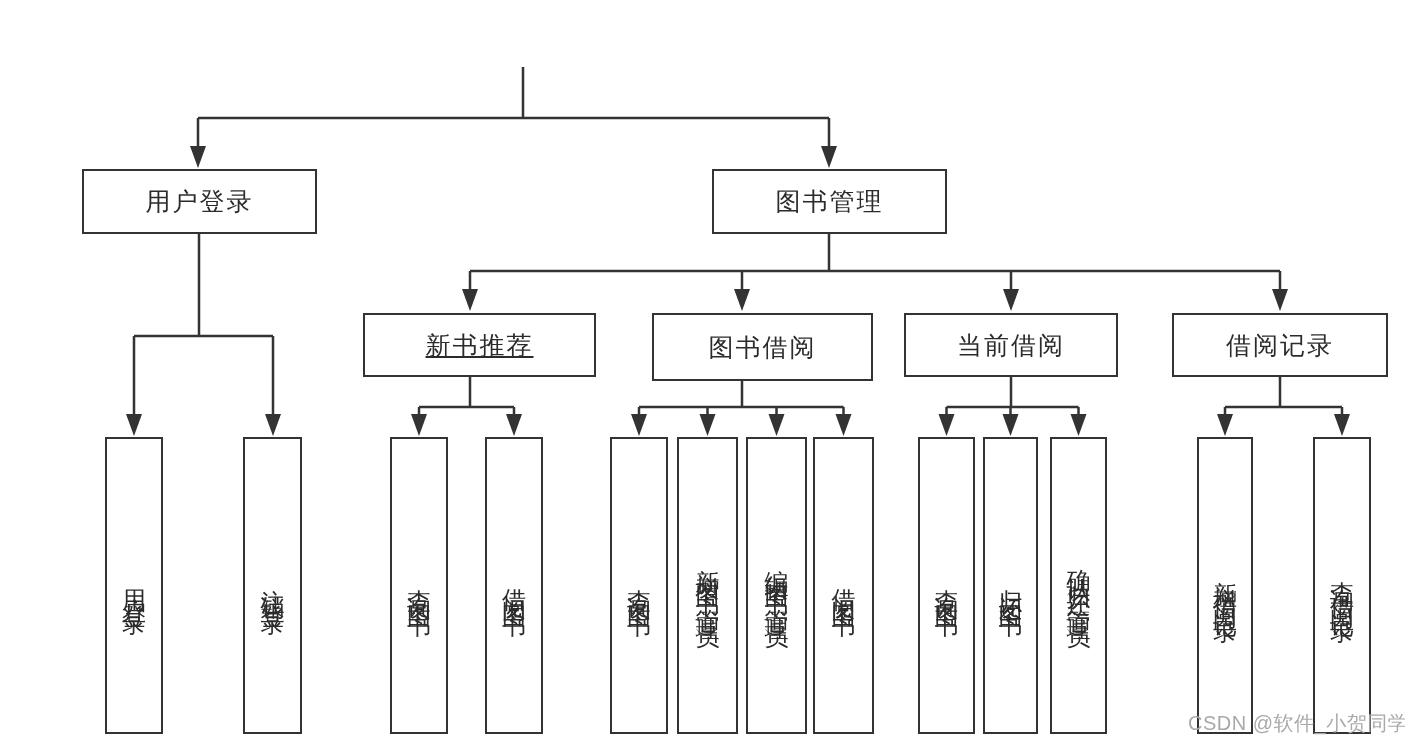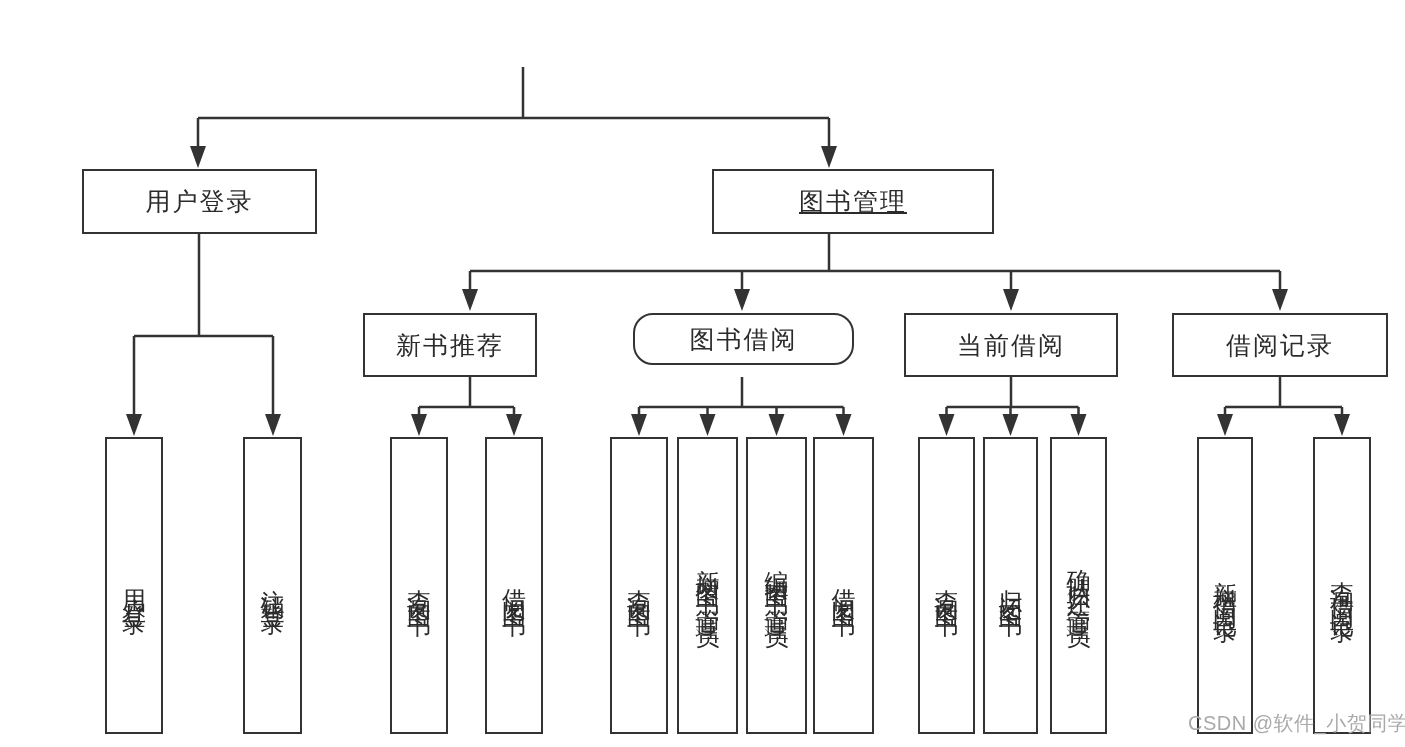--- a/index.html
+++ b/index.html
@@ -68,28 +68,28 @@
       <polygon points="1070.5,414 1086.5,414 1078.5,436"></polygon>
       <polygon points="1217,414 1233,414 1225,436"></polygon>
       <polygon points="1334,414 1350,414 1342,436"></polygon>
     </g>
   </svg>
 
 
   <div class="hbox" style="left:82px;top:169px;width:235px;height:65px;">
     <span>用户登录</span>
   </div>
-  <div class="hbox" style="left:712px;top:169px;width:282px;height:65px;text-decoration:underline;">
+  <div class="hbox" style="left:712px;top:169px;width:235px;height:65px;">
     <span>图书管理</span>
   </div>
 
-  <div class="hbox" style="left:363px;top:313px;width:174px;height:64px;">
+  <div class="hbox" style="left:363px;top:313px;width:233px;height:64px;text-decoration:underline;">
     <span>新书推荐</span>
   </div>
-  <div class="hbox" style="left:633px;top:313px;width:221px;height:52px;border-radius:20px;">
+  <div class="hbox" style="left:652px;top:313px;width:221px;height:68px;">
     <span>图书借阅</span>
   </div>
   <div class="hbox" style="left:904px;top:313px;width:214px;height:64px;">
     <span>当前借阅</span>
   </div>
   <div class="hbox" style="left:1172px;top:313px;width:216px;height:64px;">
     <span>借阅记录</span>
   </div>
 
   <div class="vbox" style="left:105px;top:437px;width:58px;height:297px;">

